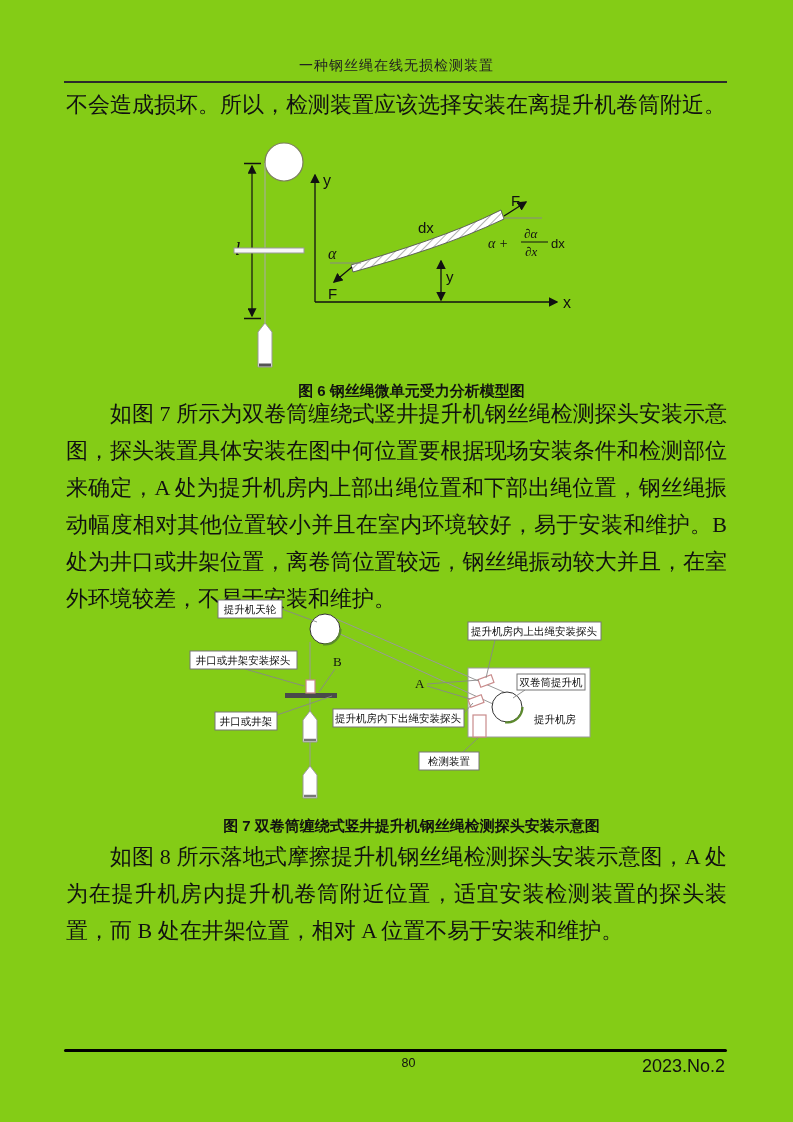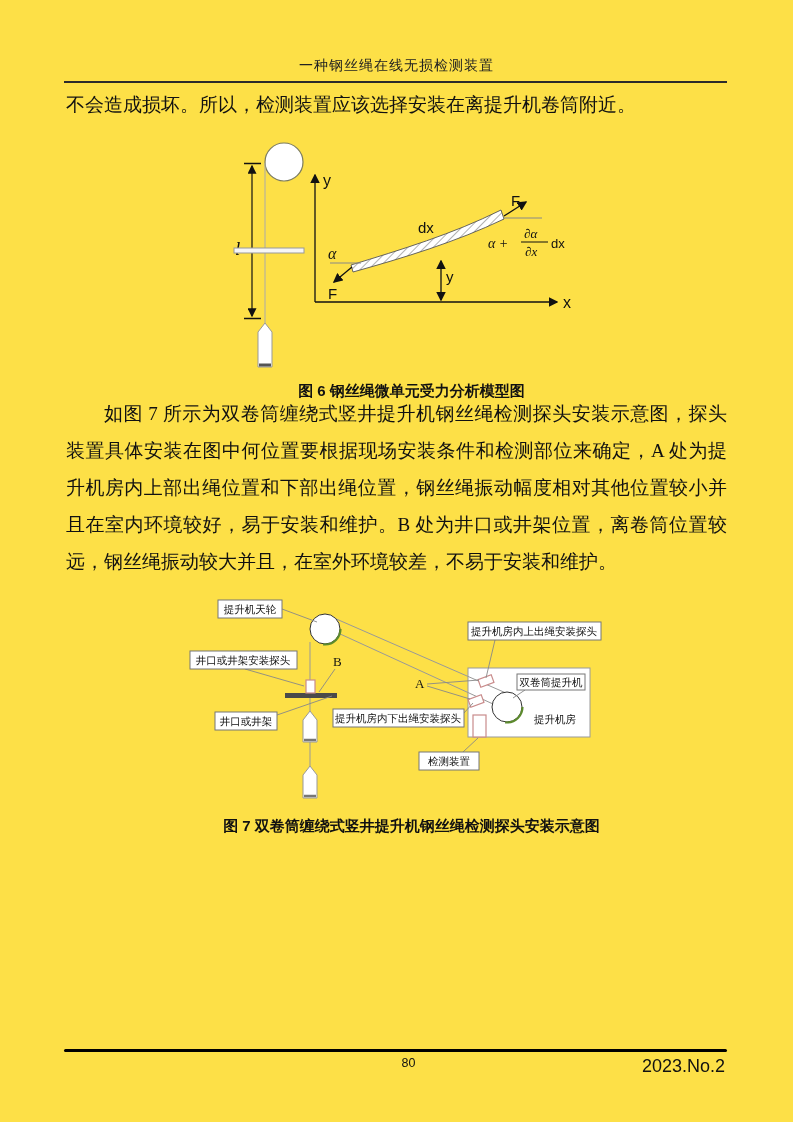--- a/index.html
+++ b/index.html
@@ -1,23 +1,23 @@
 <!DOCTYPE html>
 <html><head>
 <meta charset="utf-8">
 <style>
   html,body{margin:0;padding:0;background:#e8e8e8;}
   .page{
-    position:relative;width:793px;height:1122px;margin:0 auto;background:#fde047;
+    position:relative;width:793px;height:1122px;margin:0 auto;background:#84cc16;
     font-family:"Liberation Serif","DejaVu Serif",serif;color:#1a1a1a;overflow:hidden;
   }
   .abs{position:absolute;}
   .header-title{top:57px;left:0;width:100%;text-align:center;font-size:14px;letter-spacing:1px;color:#222;}
   .header-rule{top:81px;left:64px;width:663px;height:2px;background:#2b2b2b;}
-  .para{left:66px;width:661px;font-size:19px;line-height:37px;text-align:justify;color:#111;}
+  .para{left:66px;width:661px;font-size:22px;line-height:37px;text-align:justify;color:#111;}
   .para.indent{text-indent:2em;}
   .p1{top:86px;}
   .p2{top:395px;}
   .p3{top:838px;}
   .caption{left:15px;width:100%;text-align:center;font-size:15px;font-weight:bold;
     font-family:"Liberation Sans","DejaVu Sans",sans-serif;color:#111;}
   .cap6{top:382px;}
   .cap7{top:817px;}
   .fig6{top:130px;left:185px;}
   .fig7{top:592px;left:185px;}
@@ -154,18 +154,19 @@
     <rect x="234" y="160" width="60" height="18" fill="#ffffff" stroke="#777" stroke-width="1"></rect>
     <text class="cjk" x="264" y="173" text-anchor="middle">检测装置</text>
 
     <text class="cjk" x="370" y="131" text-anchor="middle">提升机房</text>
     <text x="148" y="74" font-size="13">B</text>
     <text x="230" y="96" font-size="13">A</text>
   </svg>
 
   <div class="abs caption cap7">图 7 双卷筒缠绕式竖井提升机钢丝绳检测探头安装示意图</div>
 
+  <div class="abs para indent p3">如图 8 所示落地式摩擦提升机钢丝绳检测探头安装示意图，A 处为在提升机房内提升机卷筒附近位置，适宜安装检测装置的探头装置，而 B 处在井架位置，相对 A 位置不易于安装和维护。</div>
 
   <div class="abs footer-rule"></div>
   <div class="abs footer-page">80</div>
   <div class="abs footer-issue">2023.No.2</div>
 
 </div>
 
 </body></html>

